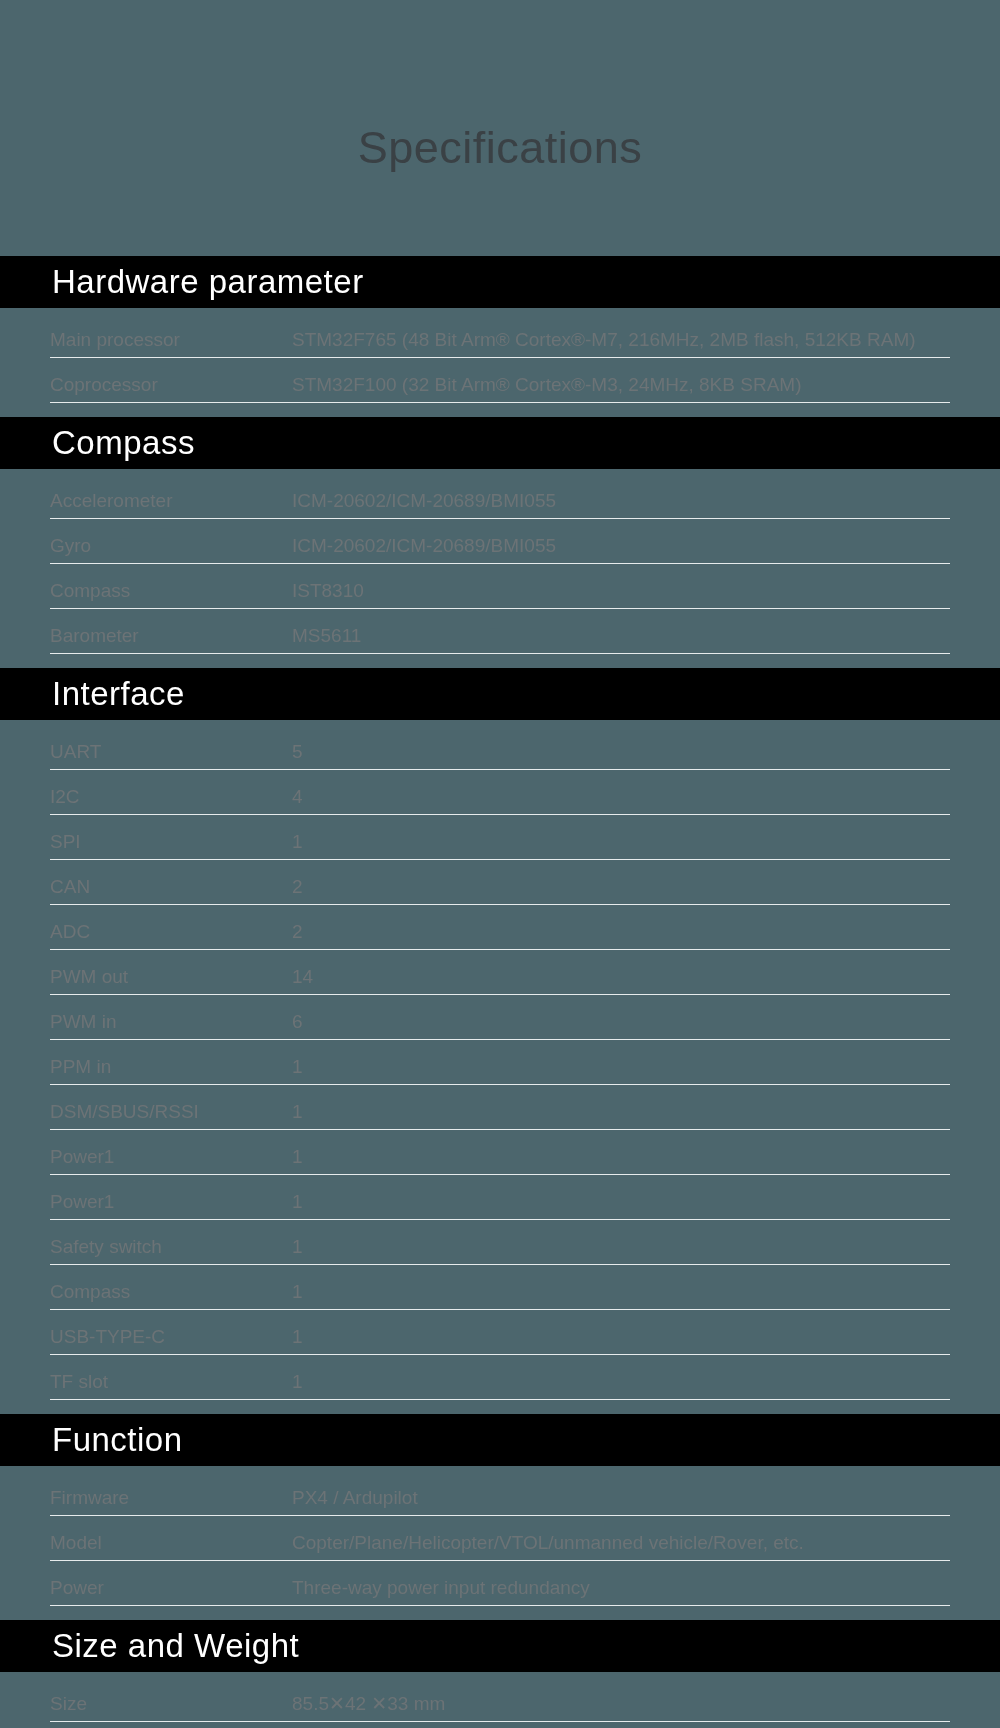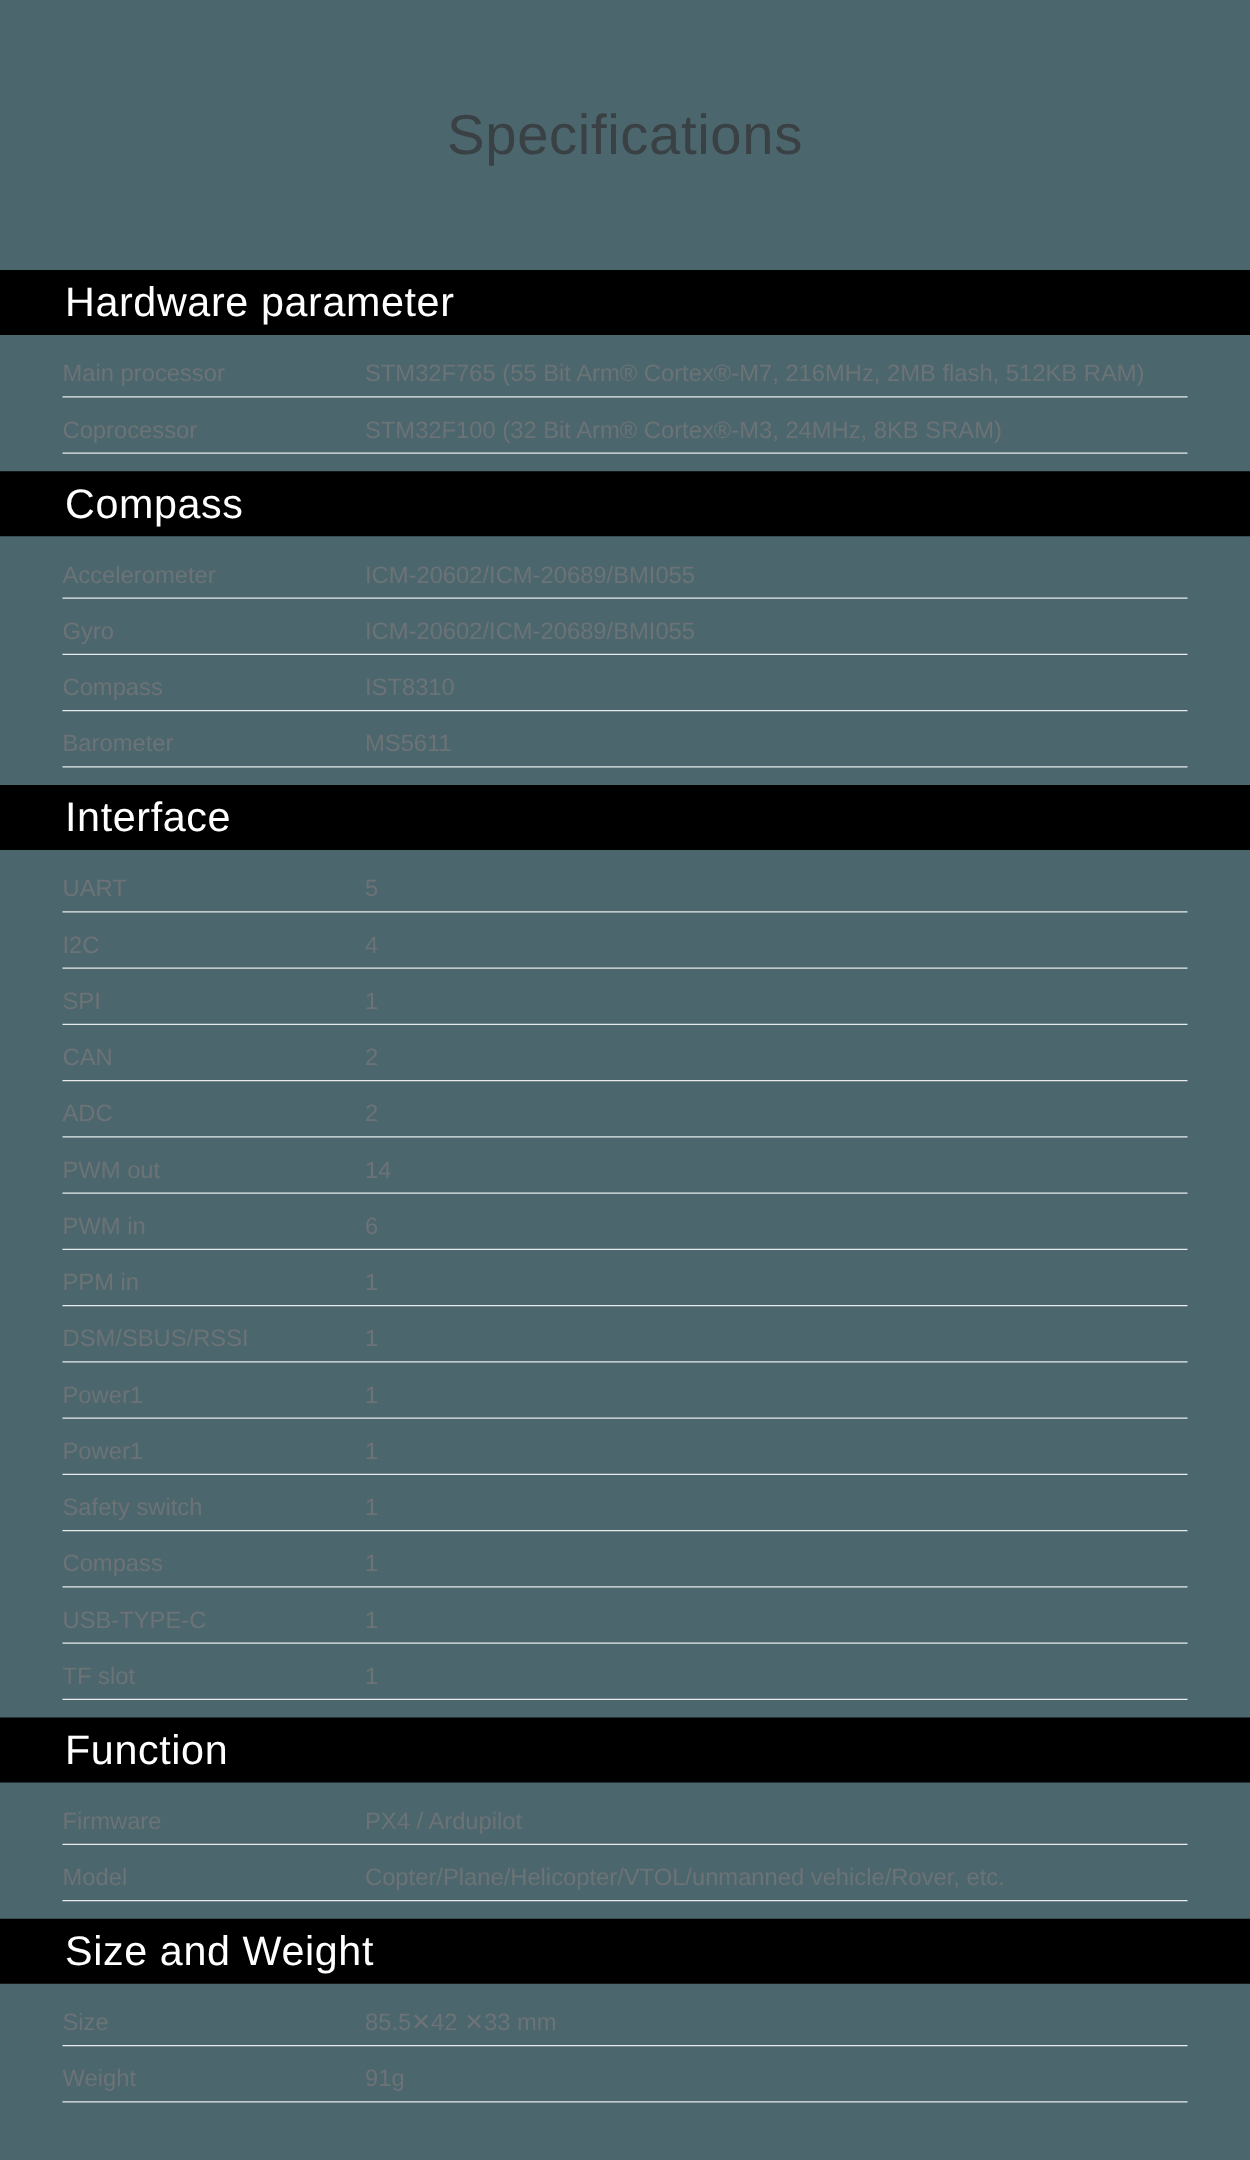--- a/index.html
+++ b/index.html
@@ -9,20 +9,21 @@
     height: 1728px;
     background: var(--bg, #4c666d);
     font-family: "Liberation Sans", "DejaVu Sans", sans-serif;
     overflow: hidden;
   }
   .title-wrap {
     height: 216px;
     display: flex;
     align-items: center;
     justify-content: center;
+    margin-top: 40px;
   }
   .page-title {
     font-size: 45px;
     font-weight: 300;
     letter-spacing: 0.5px;
     color: var(--title, #3a4145);
   }
   .section-bar {
     height: 52px;
     background: var(--bar, #000000);
@@ -67,21 +68,21 @@
     <div class="page-title">Specifications</div>
   </div>
   <div id="sections">
   <section>
     <div class="section-bar">
       <span class="section-title">Hardware parameter</span>
     </div>
     <div class="rows">
   <div class="row">
     <span class="row-label">Main processor</span>
-    <span class="row-value">STM32F765 (55 Bit Arm® Cortex®-M7, 216MHz, 2MB flash, 512KB RAM)</span>
+    <span class="row-value">STM32F765 (48 Bit Arm® Cortex®-M7, 216MHz, 2MB flash, 512KB RAM)</span>
   </div>
 
   <div class="row">
     <span class="row-label">Coprocessor</span>
     <span class="row-value">STM32F100 (32 Bit Arm® Cortex®-M3, 24MHz, 8KB SRAM)</span>
   </div>
 </div>
   </section>
 
   <section>
@@ -201,20 +202,24 @@
   <div class="row">
     <span class="row-label">Firmware</span>
     <span class="row-value">PX4 / Ardupilot</span>
   </div>
 
   <div class="row">
     <span class="row-label">Model</span>
     <span class="row-value">Copter/Plane/Helicopter/VTOL/unmanned vehicle/Rover, etc.</span>
   </div>
 
+  <div class="row">
+    <span class="row-label">Power</span>
+    <span class="row-value">Three-way power input redundancy</span>
+  </div>
 </div>
   </section>
 
   <section>
     <div class="section-bar">
       <span class="section-title">Size and Weight</span>
     </div>
     <div class="rows">
   <div class="row">
     <span class="row-label">Size</span>

